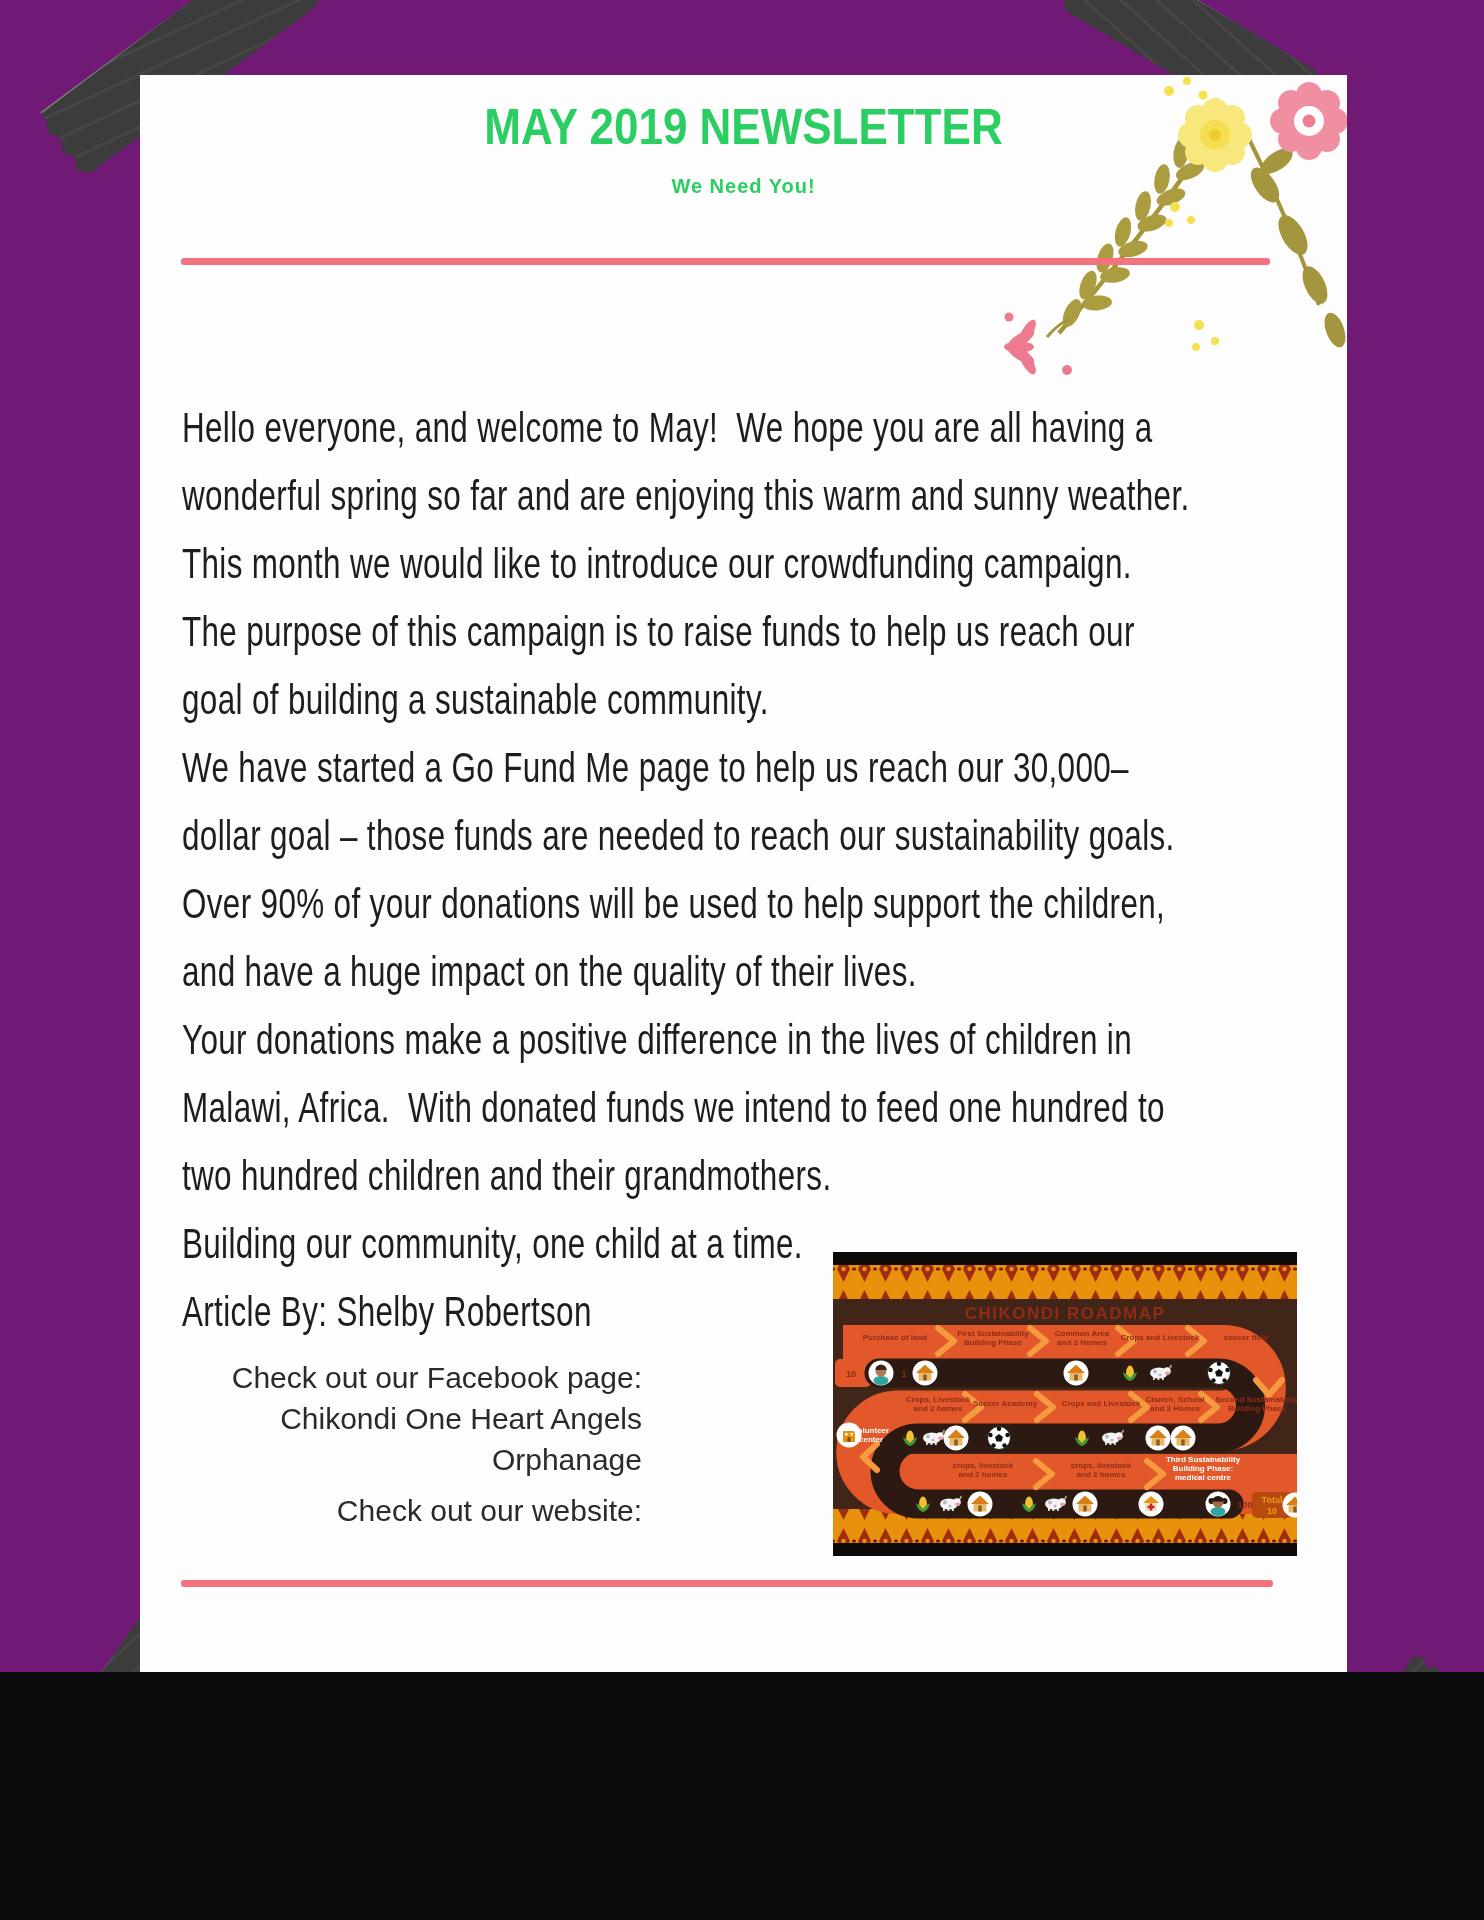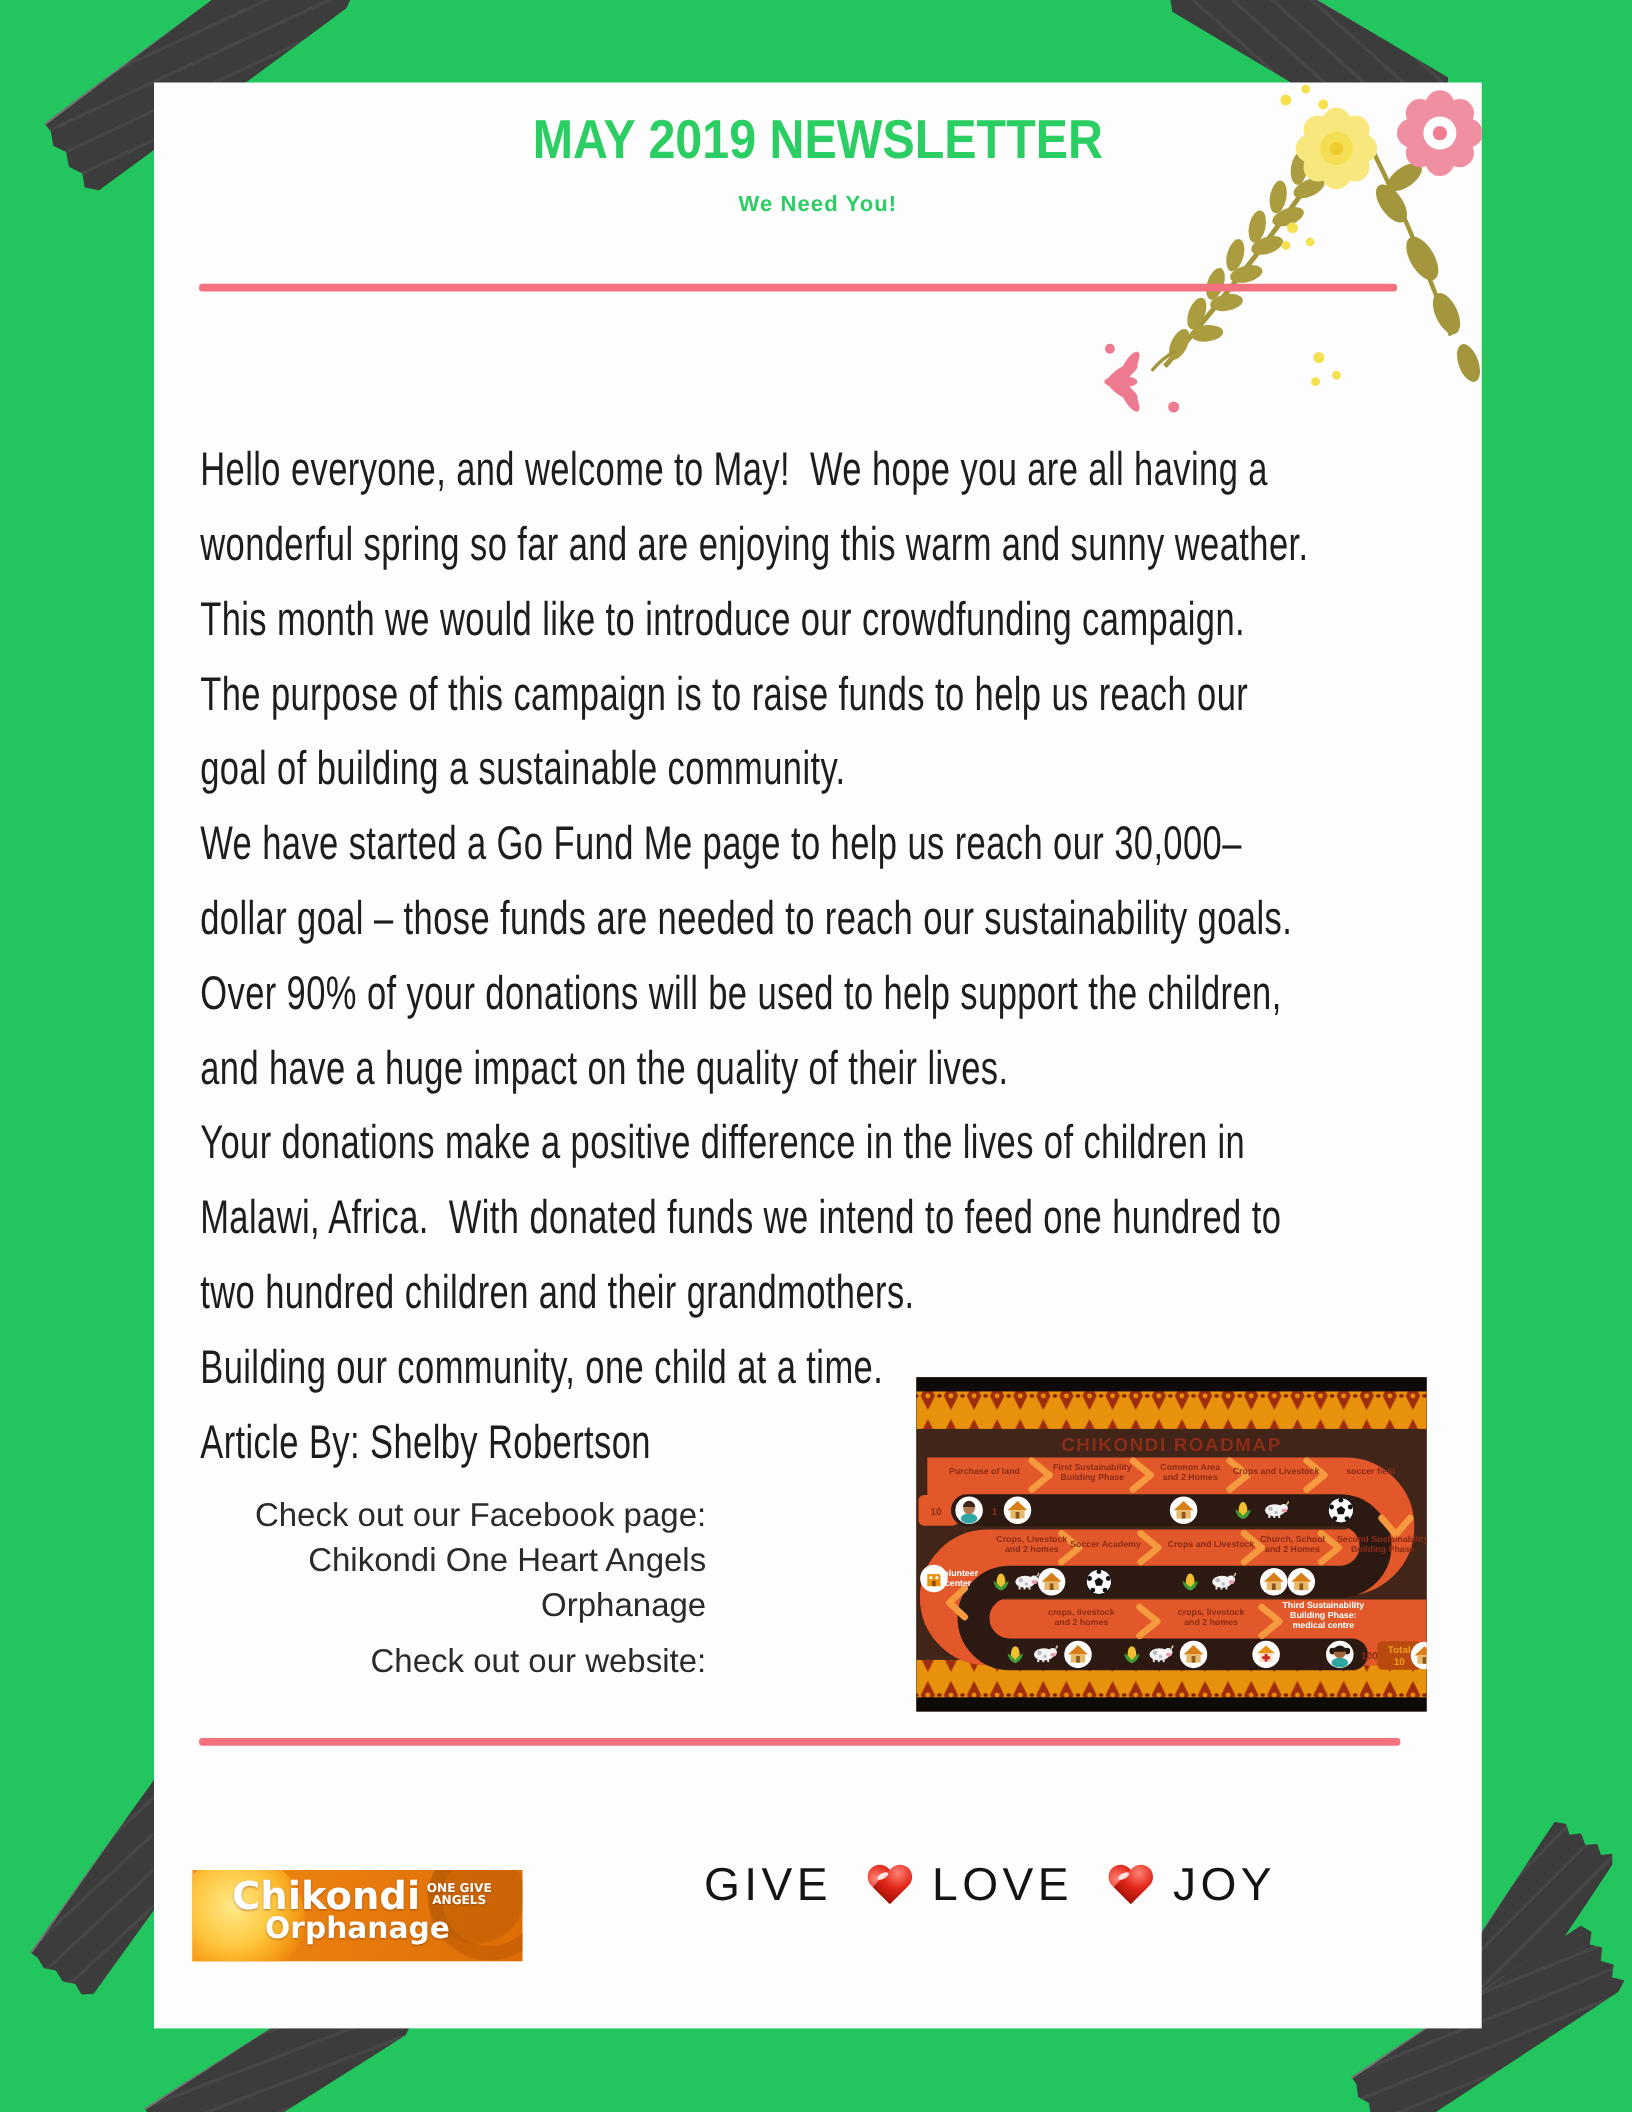--- a/index.html
+++ b/index.html
@@ -1,16 +1,16 @@
 <!DOCTYPE html>
 <html><head>
 <meta charset="utf-8">
 <style>
   html,body{margin:0;padding:0;background:#0c0c0c;}
-  .canvas{position:relative;width:1484px;height:1920px;background:#22c55e;overflow:hidden;
+  .canvas{position:relative;width:1484px;height:1672px;background:#701a75;overflow:hidden;
           font-family:"Liberation Sans",sans-serif;}
   
   .tape{position:absolute;background:#3c3c3c;z-index:1;
         background-image:repeating-linear-gradient(12deg,rgba(255,255,255,.05) 0 3px,transparent 3px 24px);
         box-shadow:inset 0 2px 0 rgba(170,170,170,.55);
         clip-path:polygon(2% 0,98% 4%,100% 18%,97% 30%,100% 42%,97% 55%,100% 68%,97% 80%,100% 92%,96% 100%,3% 96%,0 84%,2% 70%,0 55%,2% 40%,0 26%,2% 12%);}
   .t1{left:30px;top:17px;width:300px;height:82px;transform:rotate(-37deg);}
   .t2{left:1060px;top:0px;width:260px;height:80px;transform:rotate(30deg);}
   .t3{left:5px;top:1669px;width:230px;height:72px;transform:rotate(-55deg);}
   .t4{left:127px;top:1845px;width:250px;height:74px;transform:rotate(-33deg);}

